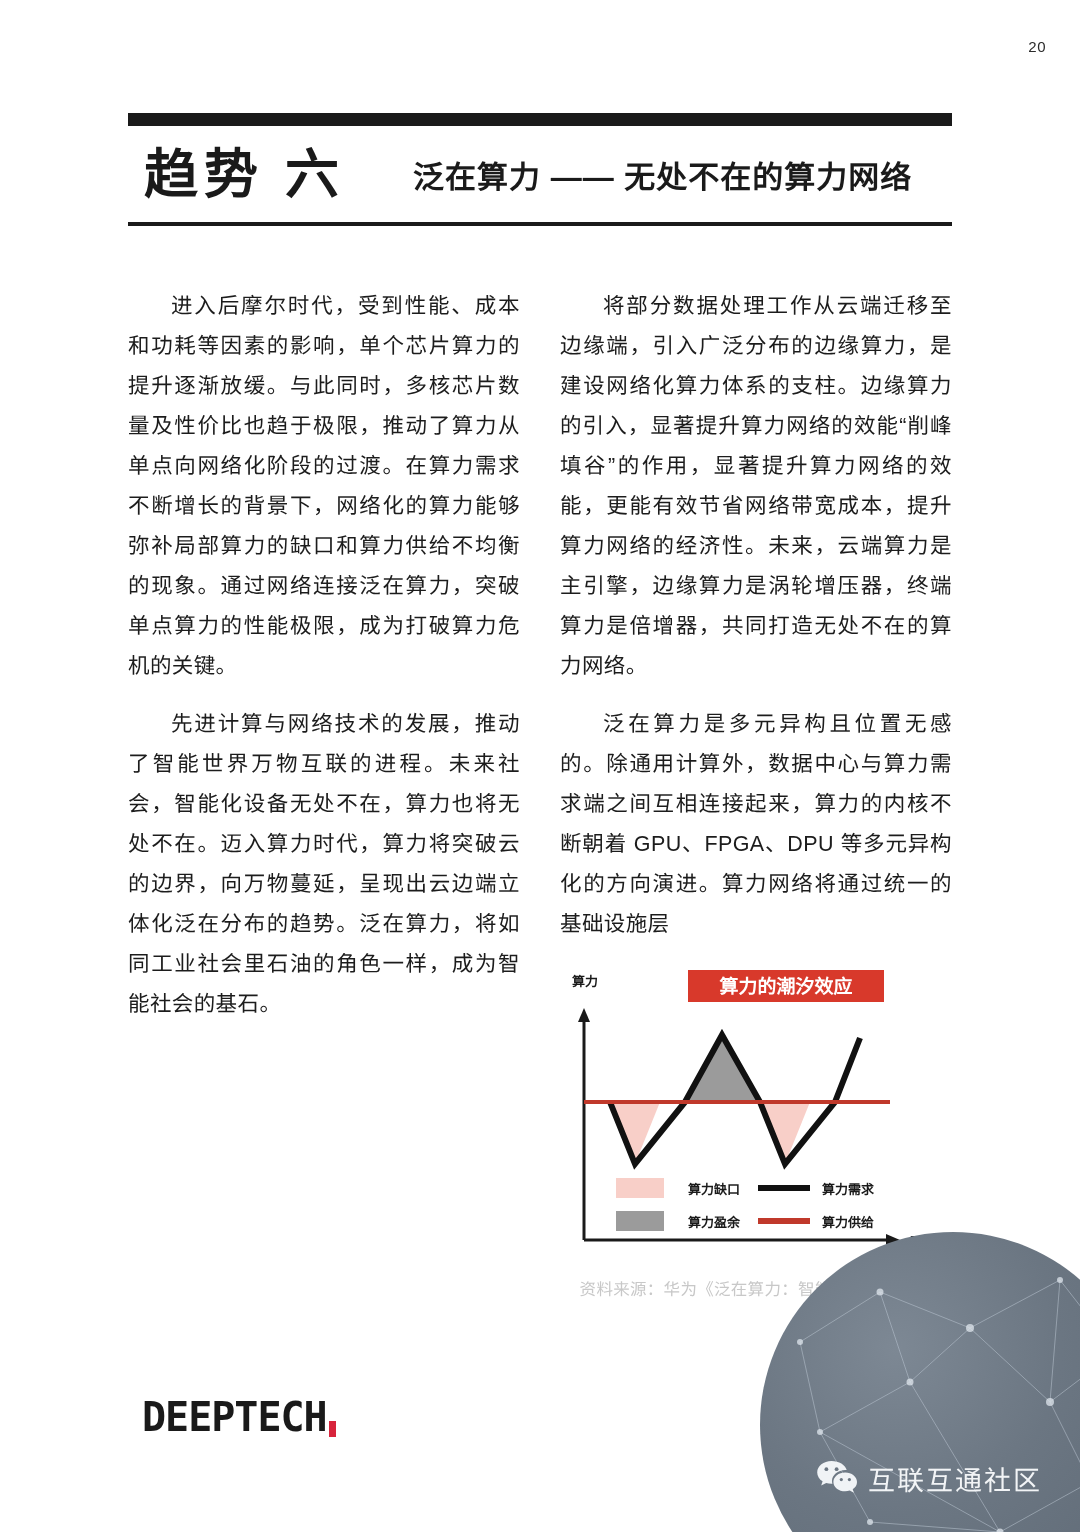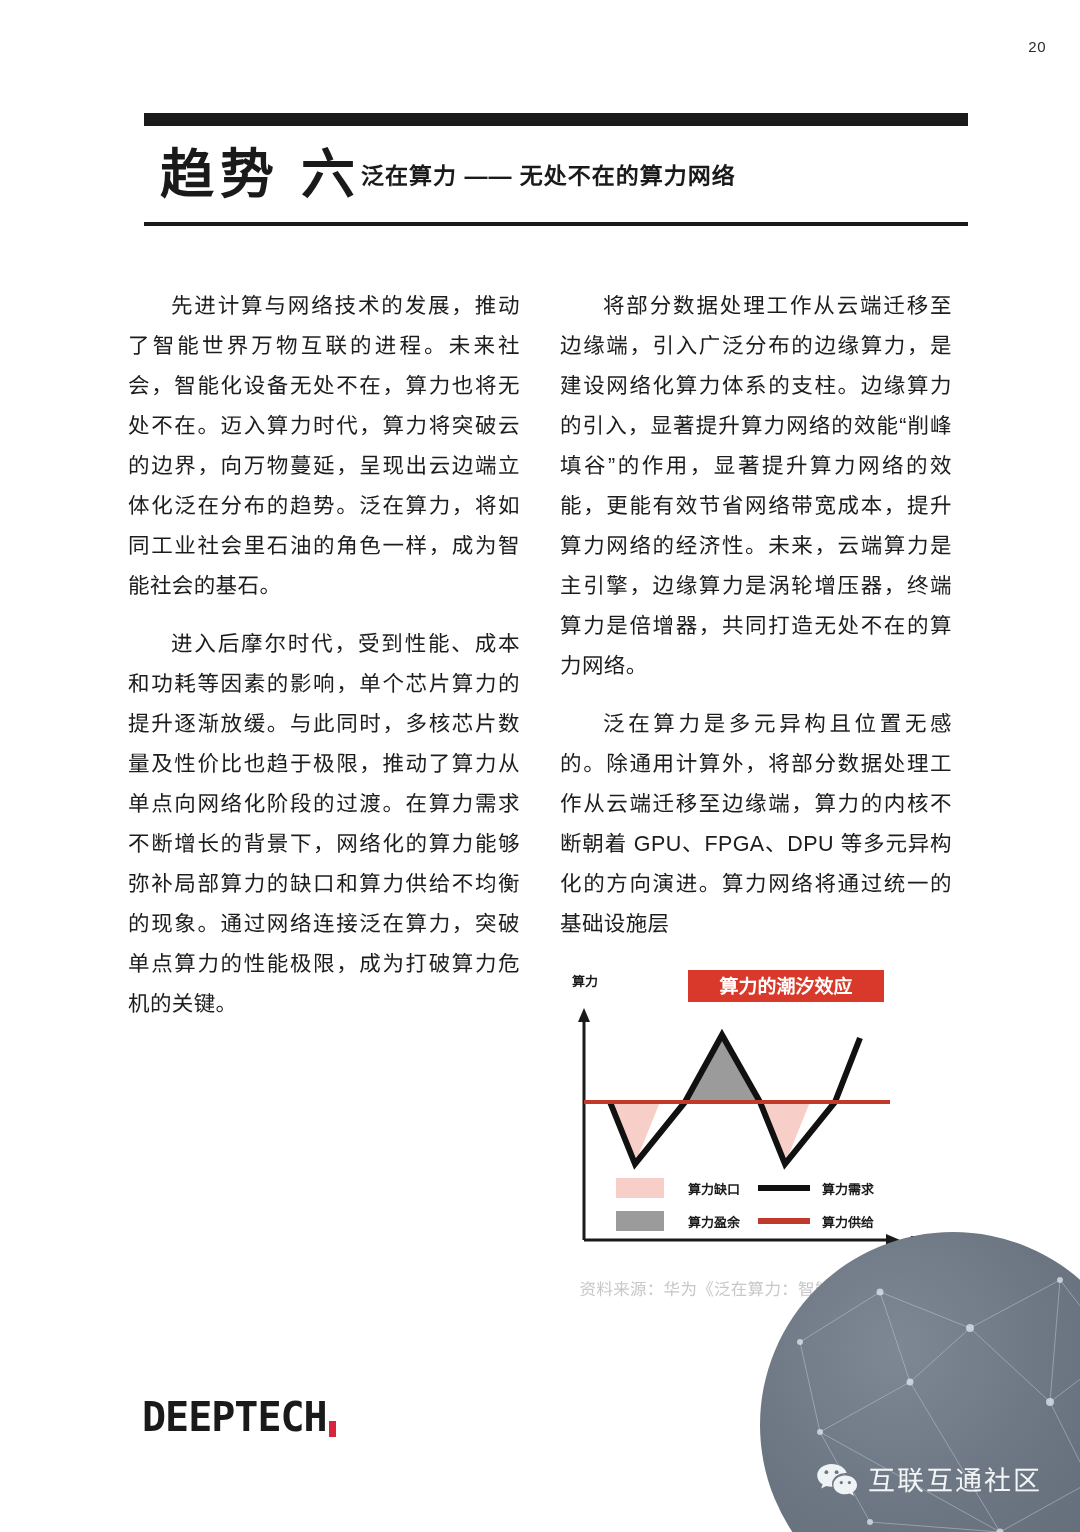--- a/index.html
+++ b/index.html
@@ -25,21 +25,21 @@
     top: 38px;
     right: 34px;
     font-size: 15px;
     color: #2b2b2b;
     letter-spacing: 0.5px;
   }
 
   
   .header {
     position: absolute;
-    left: 144px;
+    left: 128px;
     top: 113px;
     width: 824px;
   }
   .header-rule-top {
     height: 13px;
     background: #1a1a1a;
     width: 100%;
   }
   .header-body {
     display: flex;
@@ -50,24 +50,25 @@
   }
   .header-trend {
     font-size: 54px;
     font-weight: bold;
     color: #1a1a1a;
     letter-spacing: 6px;
     line-height: 1;
     white-space: nowrap;
   }
   .header-subtitle {
-    font-size: 23px;
+    font-size: 31px;
     font-weight: bold;
     color: #1a1a1a;
     letter-spacing: 1px;
+    margin-left: 68px;
     white-space: nowrap;
   }
   .header-rule-bottom {
     height: 4px;
     background: #1a1a1a;
     width: 100%;
   }
 
   
   .columns {
@@ -153,21 +154,21 @@
     width: 100%;
     height: 100%;
   }
 
   
   .watermark {
     position: absolute;
     right: 38px;
     bottom: 34px;
     display: flex;
-    align-items: center;
+    align-items: flex-start;
     gap: 10px;
   }
   .wm-text {
     font-size: 27px;
     color: #f2f4f6;
     letter-spacing: 2px;
     font-weight: 500;
   }
 </style>
 </head>
@@ -182,27 +183,27 @@
     <div class="header-body">
       <div class="header-trend">趋势 六</div>
       <div class="header-subtitle">泛在算力 —— 无处不在的算力网络</div>
     </div>
     <div class="header-rule-bottom"></div>
   </div>
 
   <div class="columns">
 
     <div class="col">
+      <p class="para">进入后摩尔时代，受到性能、成本和功耗等因素的影响，单个芯片算力的提升逐渐放缓。与此同时，多核芯片数量及性价比也趋于极限，推动了算力从单点向网络化阶段的过渡。在算力需求不断增长的背景下，网络化的算力能够弥补局部算力的缺口和算力供给不均衡的现象。通过网络连接泛在算力，突破单点算力的性能极限，成为打破算力危机的关键。</p>
       <p class="para">先进计算与网络技术的发展，推动了智能世界万物互联的进程。未来社会，智能化设备无处不在，算力也将无处不在。迈入算力时代，算力将突破云的边界，向万物蔓延，呈现出云边端立体化泛在分布的趋势。泛在算力，将如同工业社会里石油的角色一样，成为智能社会的基石。</p>
-      <p class="para">进入后摩尔时代，受到性能、成本和功耗等因素的影响，单个芯片算力的提升逐渐放缓。与此同时，多核芯片数量及性价比也趋于极限，推动了算力从单点向网络化阶段的过渡。在算力需求不断增长的背景下，网络化的算力能够弥补局部算力的缺口和算力供给不均衡的现象。通过网络连接泛在算力，突破单点算力的性能极限，成为打破算力危机的关键。</p>
     </div>
 
     <div class="col">
       <p class="para">将部分数据处理工作从云端迁移至边缘端，引入广泛分布的边缘算力，是建设网络化算力体系的支柱。边缘算力的引入，显著提升算力网络的效能“削峰填谷”的作用，显著提升算力网络的效能，更能有效节省网络带宽成本，提升算力网络的经济性。未来，云端算力是主引擎，边缘算力是涡轮增压器，终端算力是倍增器，共同打造无处不在的算力网络。</p>
-      <p class="para last">泛在算力是多元异构且位置无感的。除通用计算外，将部分数据处理工作从云端迁移至边缘端，算力的内核不断朝着 GPU、FPGA、DPU 等多元异构化的方向演进。算力网络将通过统一的基础设施层</p>
+      <p class="para last">泛在算力是多元异构且位置无感的。除通用计算外，数据中心与算力需求端之间互相连接起来，算力的内核不断朝着 GPU、FPGA、DPU 等多元异构化的方向演进。算力网络将通过统一的基础设施层</p>
 
       <div class="chart-wrap">
         <svg class="chart-svg" viewBox="0 0 392 300">
 
           <text id="c-ylabel" x="12" y="18" font-size="13" font-weight="bold" fill="#1a1a1a" font-family="Liberation Sans, sans-serif">算力</text>
 
           <rect id="c-titlebg" x="128" y="2" width="196" height="32" fill="#d8392b"></rect>
           <text id="c-title" x="226" y="25" font-size="19" font-weight="bold" text-anchor="middle" font-family="Liberation Sans, sans-serif" fill="#ffffff">算力的潮汐效应</text>
 
           <g>

